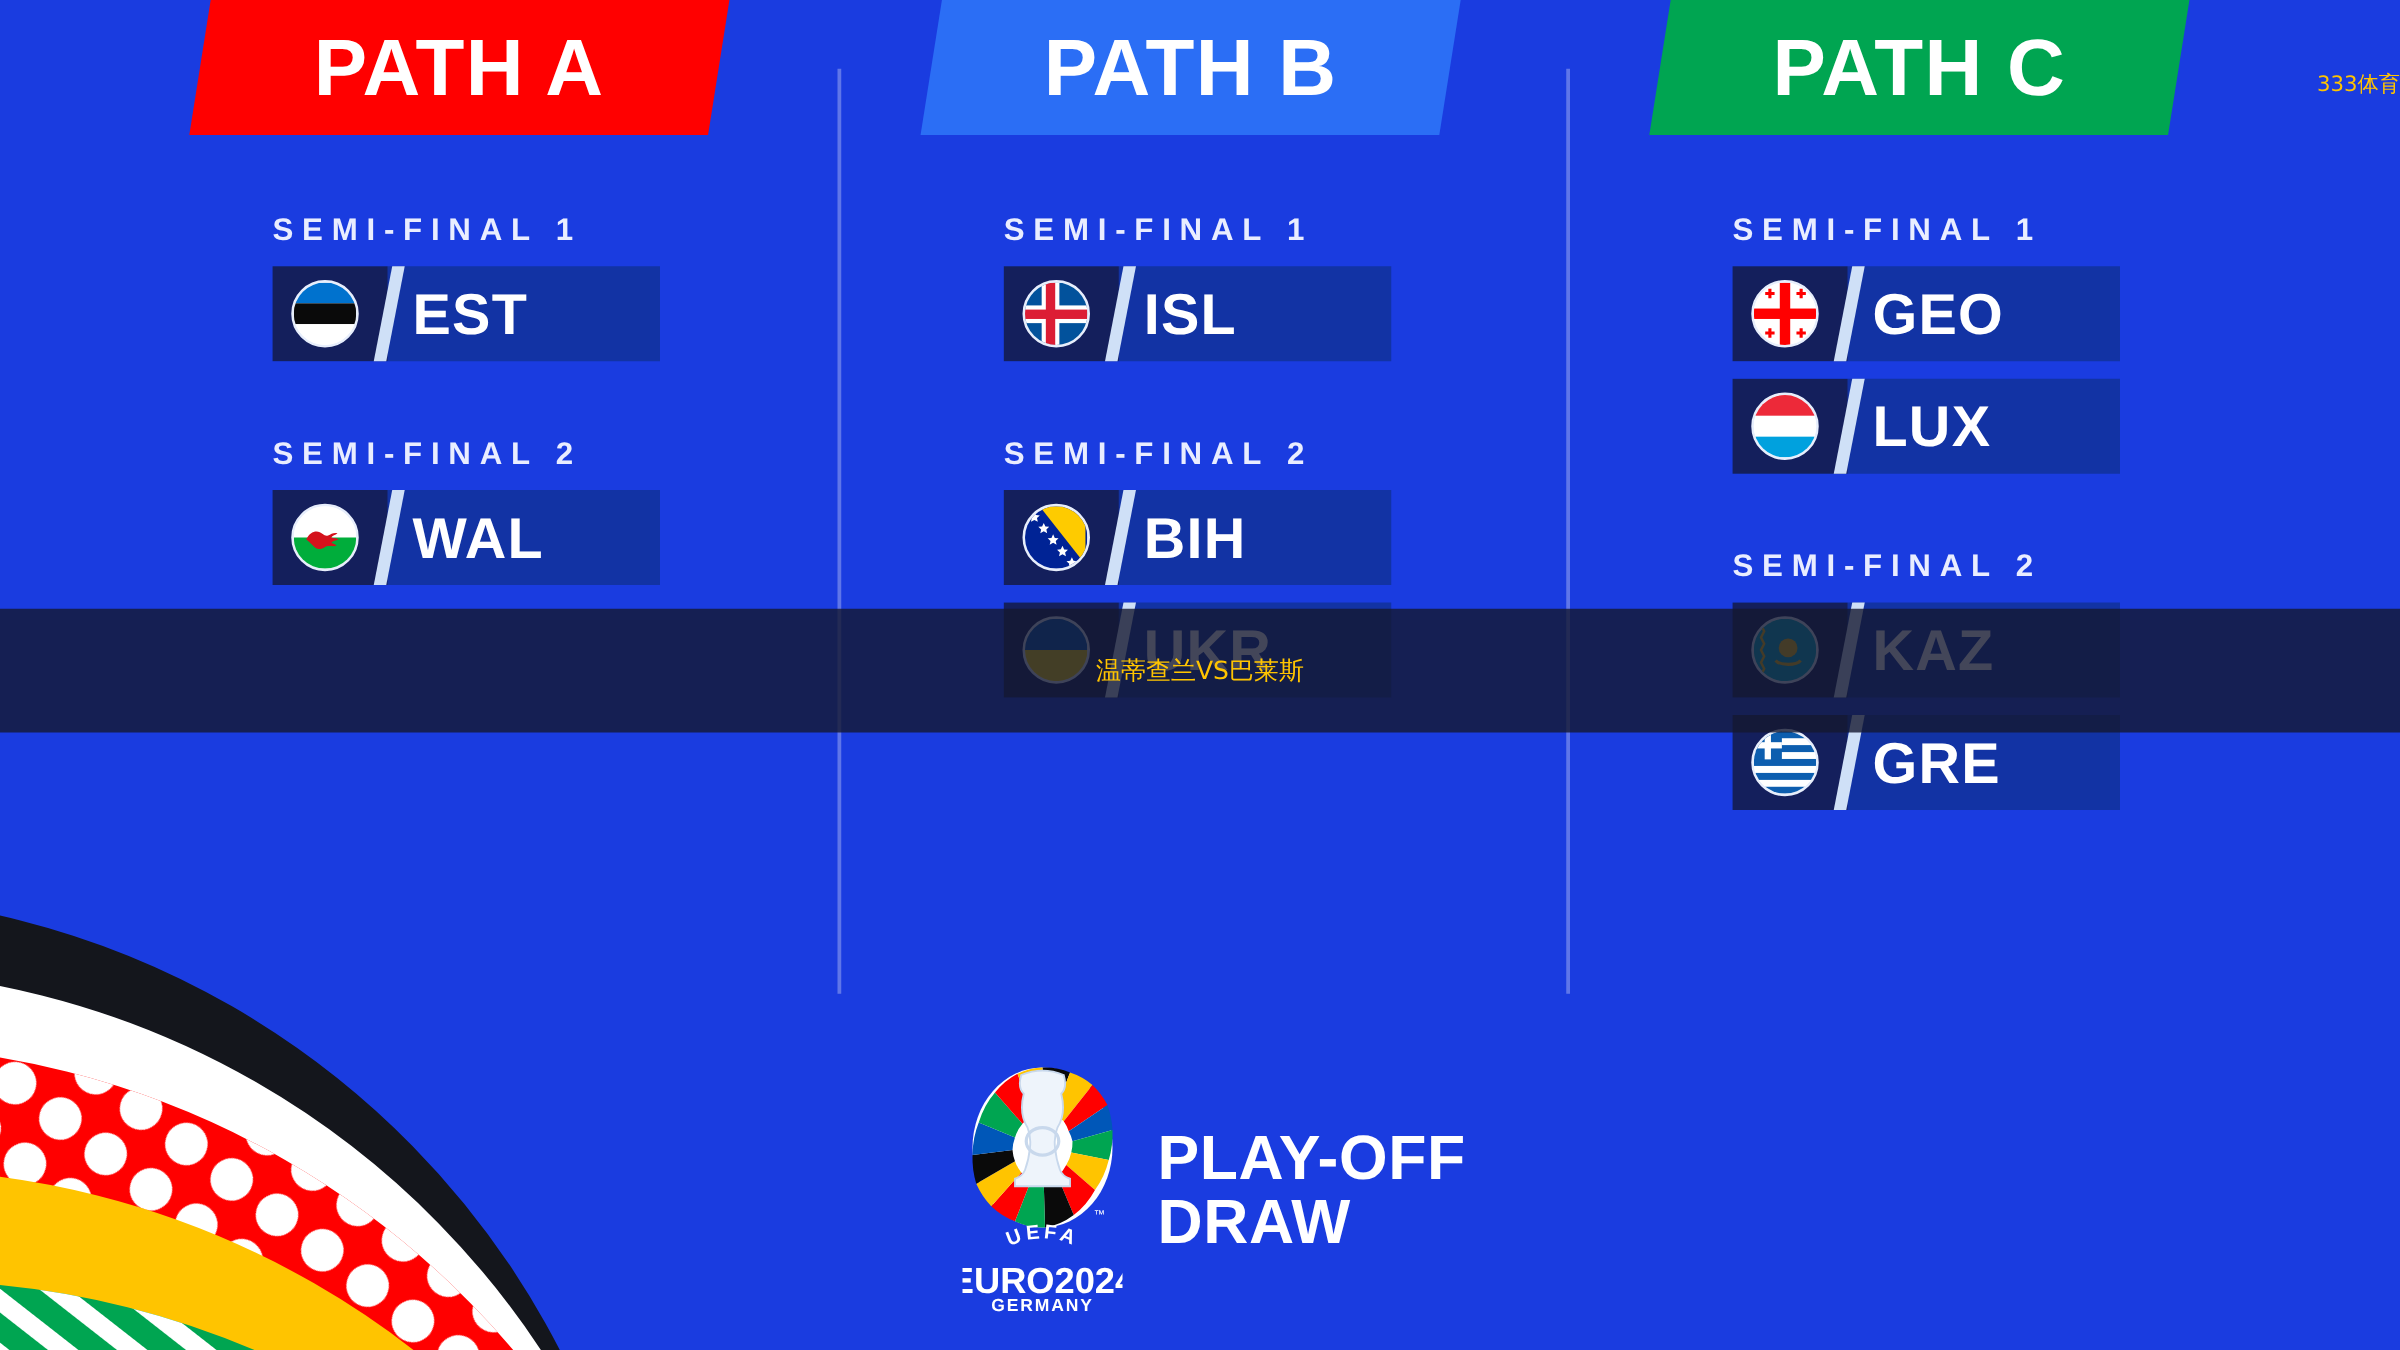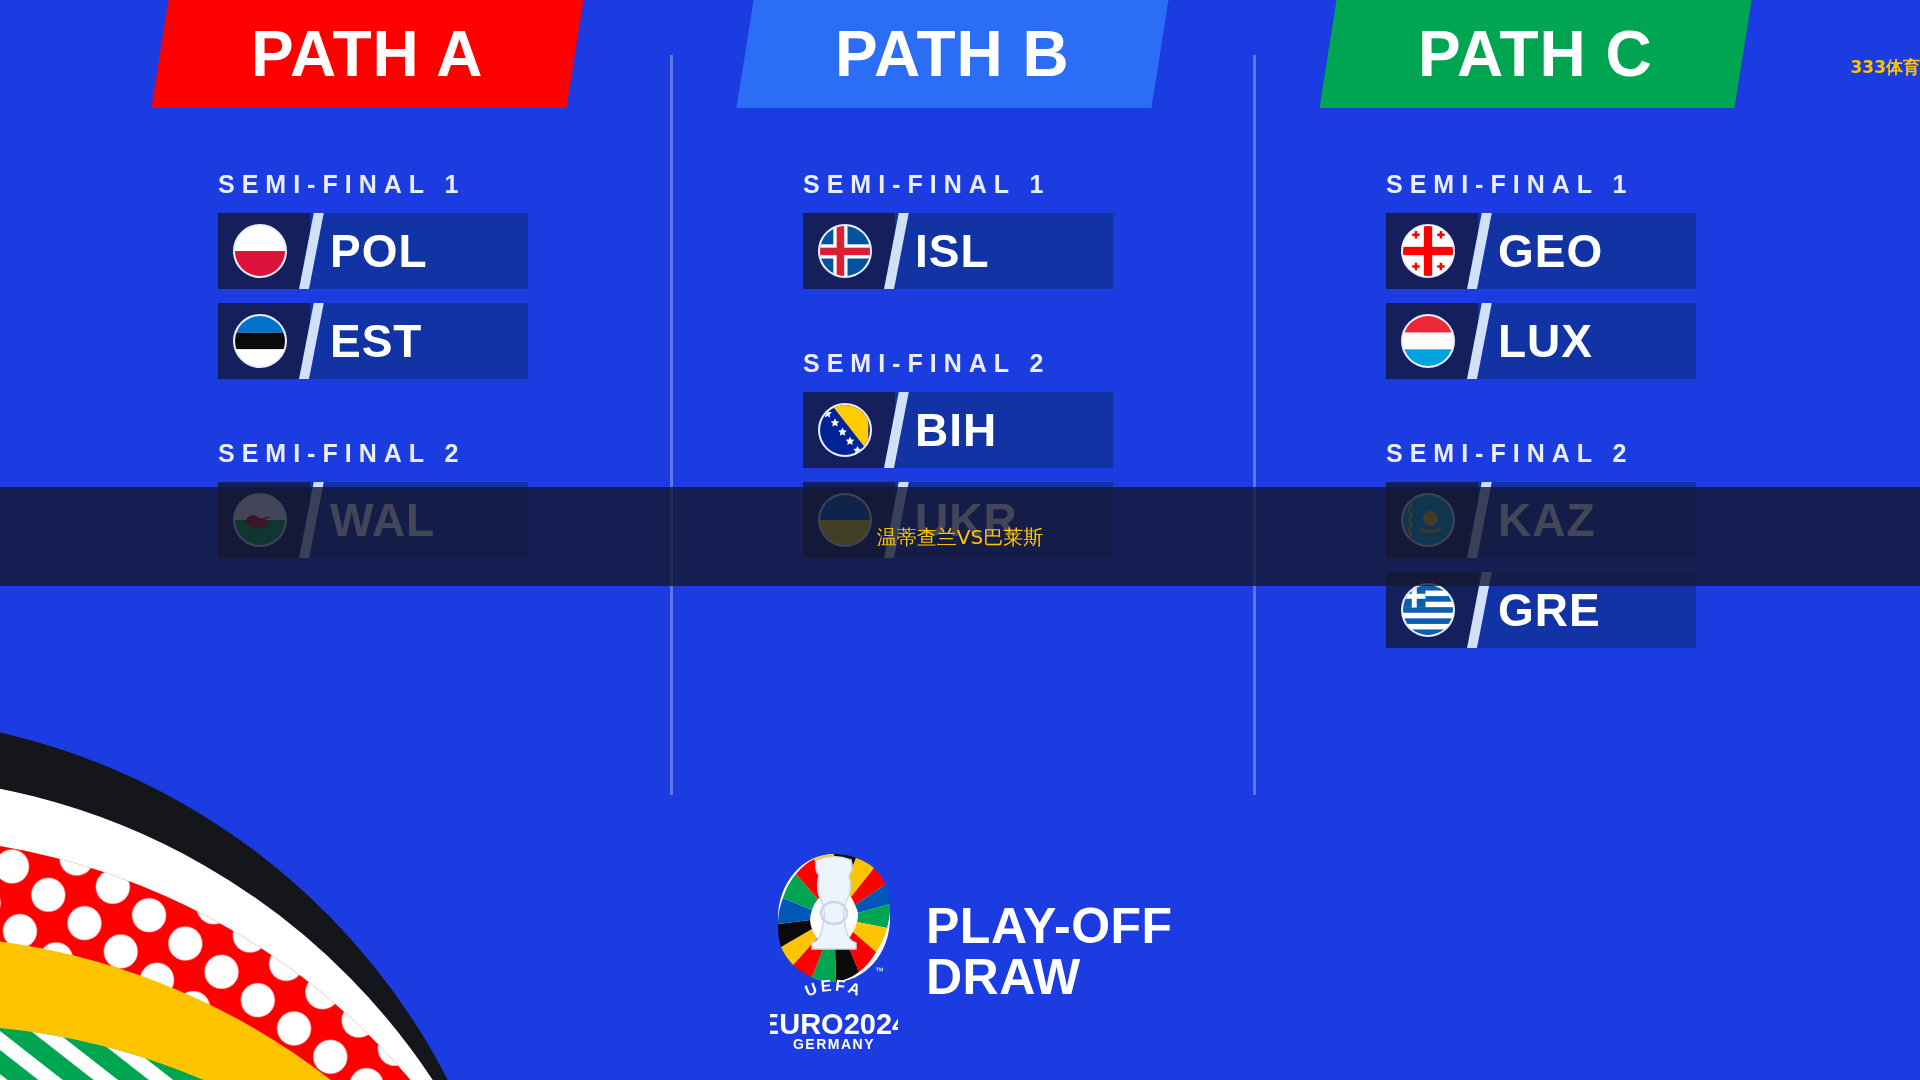--- a/index.html
+++ b/index.html
@@ -120,21 +120,20 @@
   .overlay-text{
     position:absolute; left:50%; top:50%;
     transform:translate(-50%,-50%);
     color:#ffc400; font-size:20px; white-space:nowrap;
     font-family:"DejaVu Sans", sans-serif;
   }
   .overlay-brand{
     position:absolute; right:0px; top:56px;
     color:#ffc400; font-size:17px; white-space:nowrap;
     font-family:"DejaVu Sans", sans-serif;
-    font-weight:bold;
   }
 </style>
 </head>
 <body>
 
 <svg class="ribbon-art" viewBox="0 0 900 760">
   <defs>
     <clipPath id="arcclip">
         <rect x="0" y="0" width="900" height="760"></rect>
       </clipPath>
@@ -171,31 +170,20 @@
   <div class="divider d1"></div>
   <div class="divider d2"></div>
 
   <div class="col a">
     <div class="path-banner banner-a">
       <span class="lbl">PATH A</span>
     </div>
 
     <div class="sf-label">SEMI-FINAL 1</div>
 
-    <div class="team-row">
-      <div class="flagzone"></div>
-      <div class="flag">
-        <svg viewBox="0 0 60 60">
-            <rect width="60" height="30" fill="#fff"></rect>
-            <rect y="30" width="60" height="30" fill="#dc143c"></rect>
-          </svg>
-      </div>
-      <div class="slash"></div>
-      <div class="team-code">POL</div>
-    </div>
 
     <div class="team-row">
       <div class="flagzone"></div>
       <div class="flag">
         <svg viewBox="0 0 60 60">
             <rect width="60" height="20" fill="#0072ce"></rect>
             <rect y="20" width="60" height="20" fill="#0a0a0a"></rect>
             <rect y="40" width="60" height="20" fill="#fff"></rect>
           </svg>
       </div>

